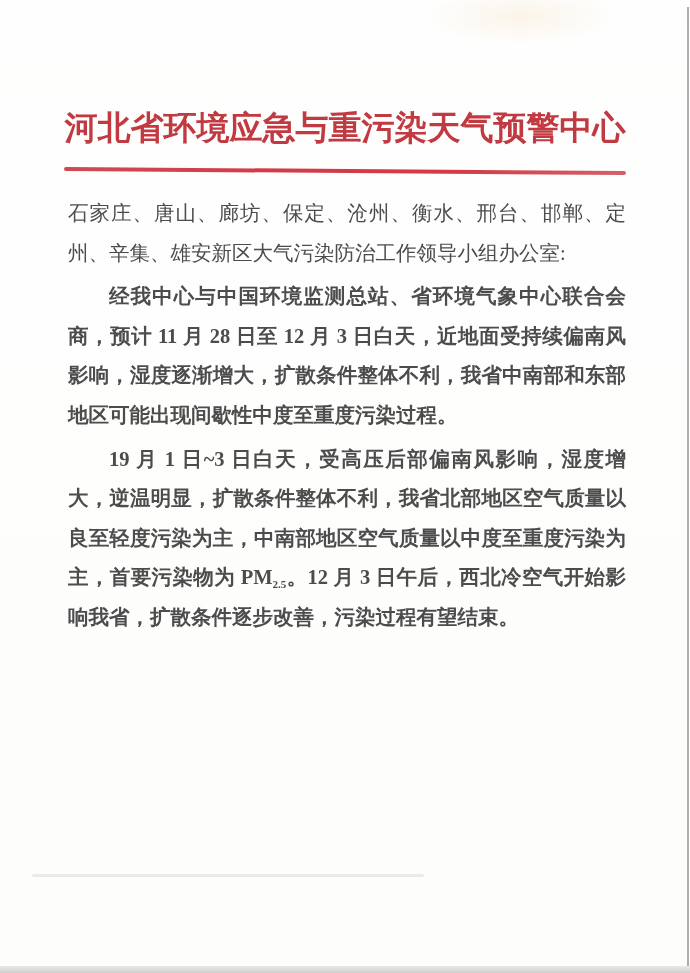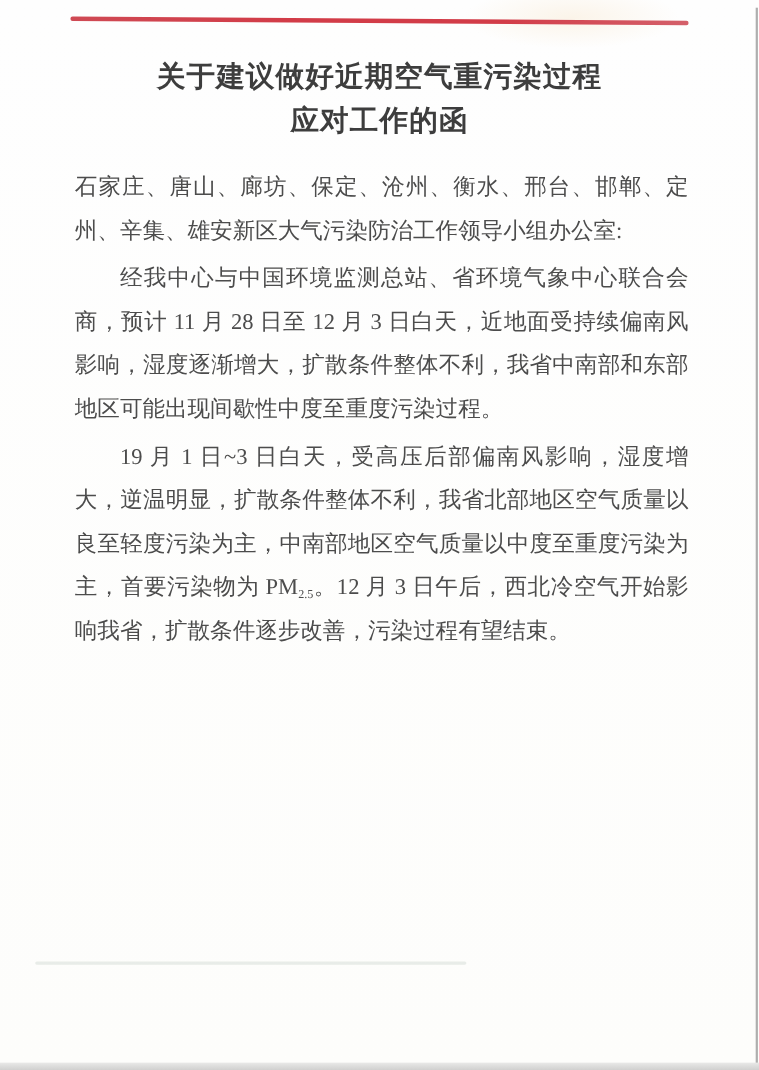--- a/index.html
+++ b/index.html
@@ -46,21 +46,21 @@
   .doc-title .title-line { display: block; }
   .letter-body {
     margin: 21px 60px 0 64px;
     width: 566px;
     font-size: 20.5px;
     line-height: 39.6px;
     text-align: justify;
     color: #4c4c4c;
   }
   .letter-body p { margin: 4px; padding: 0; }
-  .letter-body p.indented { text-indent: 2em; }
+  .letter-body p.indented { text-indent: 2em; font-weight: bold; }
   .letter-body sub {
     font-size: 11px;
     line-height: 0;
     vertical-align: -4px;
     letter-spacing: 0;
   }
   .scan-smudge {
     position: absolute;
     left: 32px;
     top: 874px;
@@ -86,27 +86,24 @@
     bottom: 0;
     height: 7px;
     background: linear-gradient(180deg, #e9e9e8 0%, #cfcfce 100%);
   }
 </style>
 </head>
 <body>
 
 <div class="page">
 
+  <div class="letterhead">河北省环境应急与重污染天气预警中心</div>
 
   <div class="red-rule"></div>
 
-  <div class="doc-title">
-    <span class="title-line">关于建议做好近期空气重污染过程</span>
-    <span class="title-line">应对工作的函</span>
-  </div>
 
   <div class="letter-body">
     <p class="salutation">石家庄、唐山、廊坊、保定、沧州、衡水、邢台、邯郸、定州、辛集、雄安新区大气污染防治工作领导小组办公室:</p>
     <p class="indented">经我中心与中国环境监测总站、省环境气象中心联合会商，预计 11 月 28 日至 12 月 3 日白天，近地面受持续偏南风影响，湿度逐渐增大，扩散条件整体不利，我省中南部和东部地区可能出现间歇性中度至重度污染过程。</p>
     <p class="indented"><span>19 月 1 日~3 日白天，受高压后部偏南风影响，湿度增大，逆温明显，扩散条件整体不利，我省北部地区空气质量以良至轻度污染为主，中南部地区空气质量以中度至重度污染为主，首要污染物为 PM</span><sub>2.5</sub><span>。12 月 3 日午后，西北冷空气开始影响我省，扩散条件逐步改善，污染过程有望结束。</span></p>
   </div>
 
   <div class="scan-smudge"></div>
   <div class="edge-line-right"></div>
   <div class="bottom-bar"></div>

